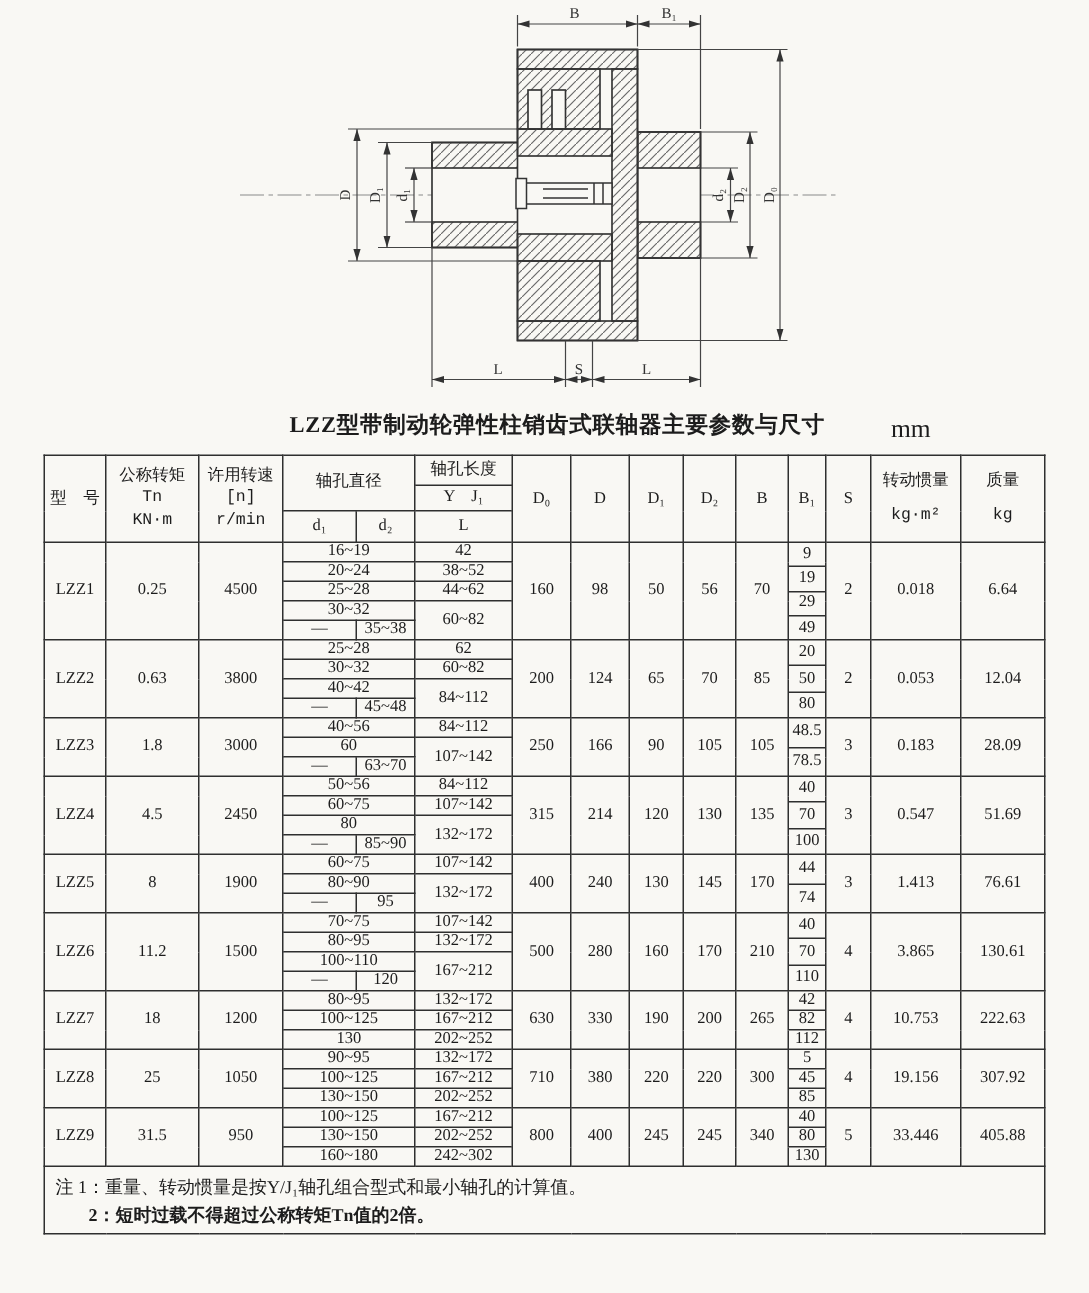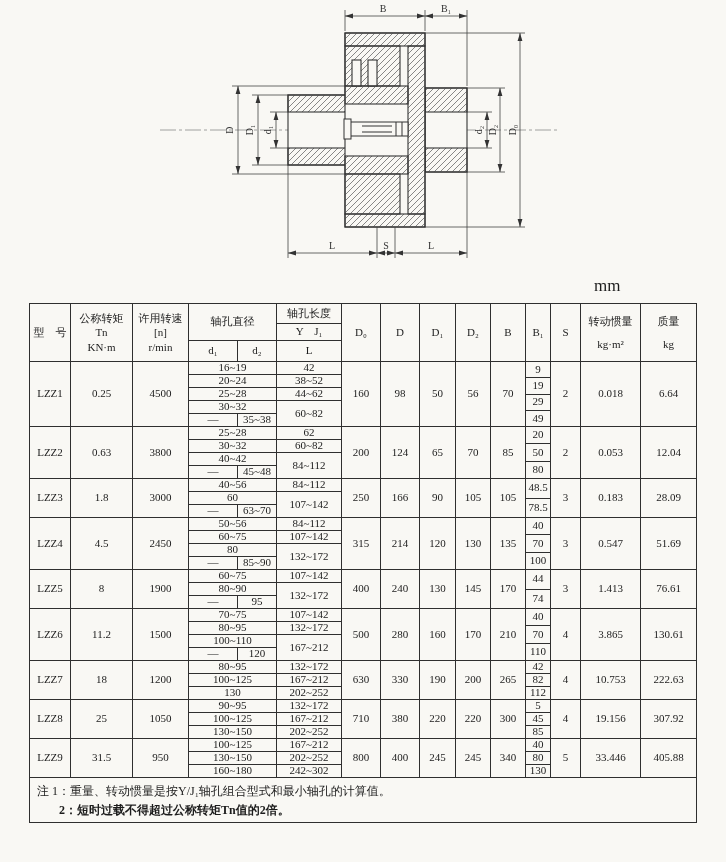--- a/index.html
+++ b/index.html
@@ -20,21 +20,21 @@
   table.spec{
     border-collapse:collapse;table-layout:fixed;width:667px;
     border:1.5px solid #222;
   }
   table.spec td{
     border:1px solid #2f2f2f;text-align:center;vertical-align:middle;
     padding:0 1px;font-size:11px;line-height:1.05;
     overflow:hidden;white-space:nowrap;
   }
   thead td{font-size:11px;}
-  thead .hline{line-height:1.3;}
+  thead .hline{line-height:1.3;font-family:Liberation Mono, monospace;}
   thead tr.h1{height:20px;}
   thead tr.h2{height:17px;}
   thead tr.h3{height:21px;}
   tbody.rows tr{height:13px;}
   .gapline{margin-top:9px;}
   .b1td{padding:0;position:relative;}
   .b1stack{position:absolute;top:0;left:0;right:0;bottom:0;display:flex;flex-direction:column;}
   .b1seg{flex:1;display:flex;align-items:center;justify-content:center;border-bottom:1px solid #2f2f2f;}
   .b1seg:last-child{border-bottom:none;text-align:right;}
   tbody.notes td{
@@ -144,20 +144,21 @@
       <text transform="rotate(-90 482 130)" x="482" y="130">d₂</text>
       <text transform="rotate(-90 496 130)" x="496" y="130">D₂</text>
       <text transform="rotate(-90 516 130)" x="516" y="130">D₀</text>
       <text x="332" y="249">L</text>
       <text x="386" y="249">S</text>
       <text x="431" y="249">L</text>
     </g>
   </svg>
 
   <div class="title-row">
+    <h1 class="doc-title">LZZ型带制动轮弹性柱销齿式联轴器主要参数与尺寸</h1>
     <span class="unit">mm</span>
   </div>
 
   <div class="spec-wrap">
     <table class="spec">
       <colgroup>
         <col style="width:41px">
           <col style="width:62px">
           <col style="width:56px">
         <col style="width:49px">

